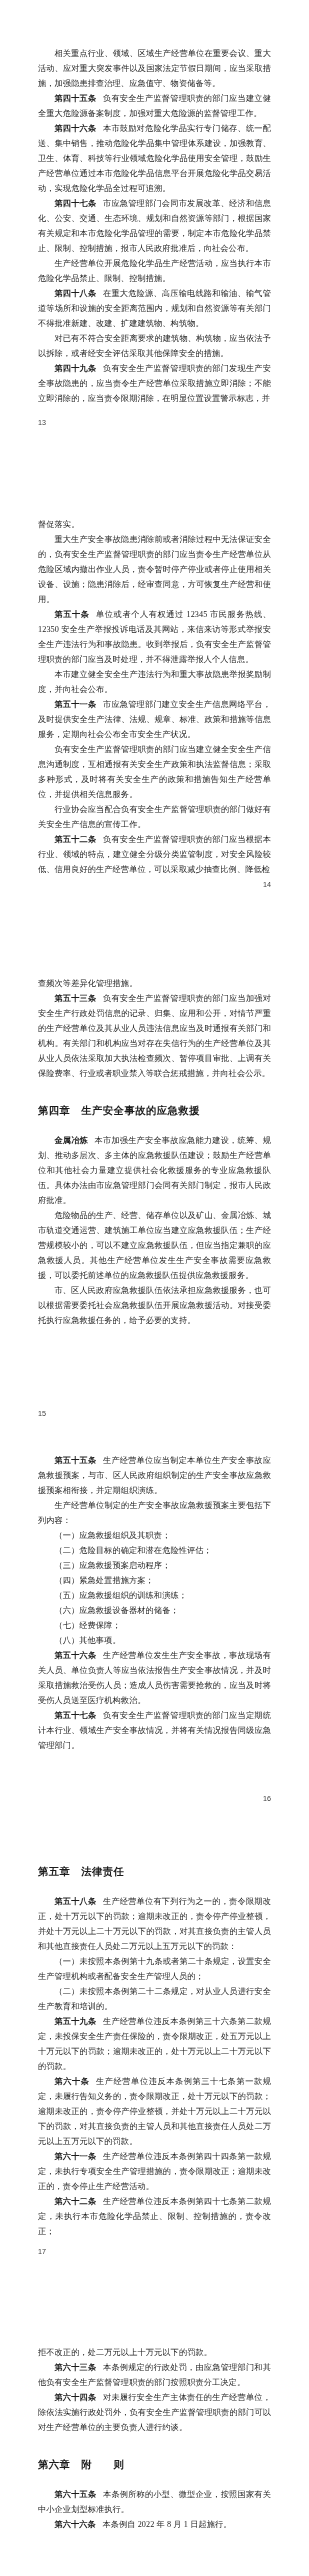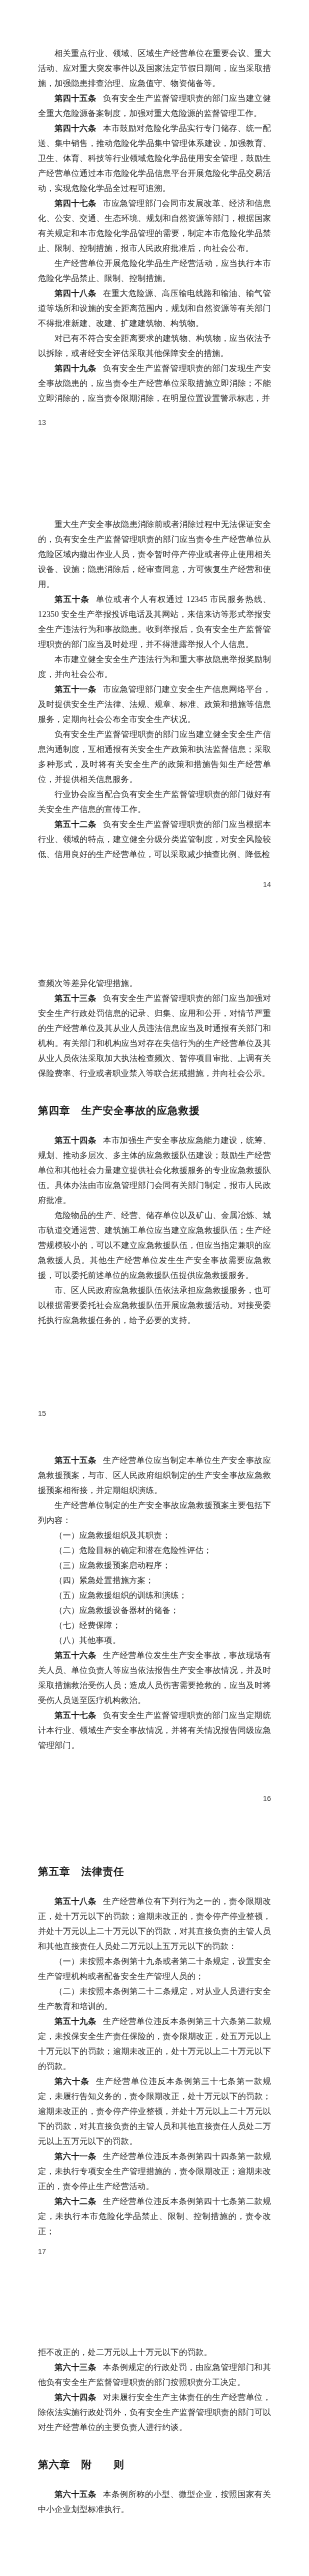--- a/index.html
+++ b/index.html
@@ -58,35 +58,36 @@
   <p class="para"><b class="lab">第四十六条</b><span>本市鼓励对危险化学品实行专门储存、统一配送、集中销售，推动危险化学品集中管理体系建设，加强教育、卫生、体育、科技等行业领域危险化学品使用安全管理，鼓励生产经营单位通过本市危险化学品信息平台开展危险化学品交易活动，实现危险化学品全过程可追溯。</span></p>
   <p class="para"><b class="lab">第四十七条</b><span>市应急管理部门会同市发展改革、经济和信息化、公安、交通、生态环境、规划和自然资源等部门，根据国家有关规定和本市危险化学品管理的需要，制定本市危险化学品禁止、限制、控制措施，报市人民政府批准后，向社会公布。</span></p>
   <p class="para"><span>生产经营单位开展危险化学品生产经营活动，应当执行本市危险化学品禁止、限制、控制措施。</span></p>
   <p class="para"><b class="lab">第四十八条</b><span>在重大危险源、高压输电线路和输油、输气管道等场所和设施的安全距离范围内，规划和自然资源等有关部门不得批准新建、改建、扩建建筑物、构筑物。</span></p>
   <p class="para"><span>对已有不符合安全距离要求的建筑物、构筑物，应当依法予以拆除，或者经安全评估采取其他保障安全的措施。</span></p>
   <p class="para"><b class="lab">第四十九条</b><span>负有安全生产监督管理职责的部门发现生产安全事故隐患的，应当责令生产经营单位采取措施立即消除；不能立即消除的，应当责令限期消除，在明显位置设置警示标志，并</span></p>
 </div>
 <div class="pagenum right pn13">13</div>
 
 <div class="page pg14">
+  <p class="para cont"><span>督促落实。</span></p>
   <p class="para"><span>重大生产安全事故隐患消除前或者消除过程中无法保证安全的，负有安全生产监督管理职责的部门应当责令生产经营单位从危险区域内撤出作业人员，责令暂时停产停业或者停止使用相关设备、设施；隐患消除后，经审查同意，方可恢复生产经营和使用。</span></p>
   <p class="para"><b class="lab">第五十条</b><span>单位或者个人有权通过 12345 市民服务热线、12350 安全生产举报投诉电话及其网站，来信来访等形式举报安全生产违法行为和事故隐患。收到举报后，负有安全生产监督管理职责的部门应当及时处理，并不得泄露举报人个人信息。</span></p>
   <p class="para"><span>本市建立健全安全生产违法行为和重大事故隐患举报奖励制度，并向社会公布。</span></p>
   <p class="para"><b class="lab">第五十一条</b><span>市应急管理部门建立安全生产信息网络平台，及时提供安全生产法律、法规、规章、标准、政策和措施等信息服务，定期向社会公布全市安全生产状况。</span></p>
   <p class="para"><span>负有安全生产监督管理职责的部门应当建立健全安全生产信息沟通制度，互相通报有关安全生产政策和执法监督信息；采取多种形式，及时将有关安全生产的政策和措施告知生产经营单位，并提供相关信息服务。</span></p>
   <p class="para"><span>行业协会应当配合负有安全生产监督管理职责的部门做好有关安全生产信息的宣传工作。</span></p>
   <p class="para"><b class="lab">第五十二条</b><span>负有安全生产监督管理职责的部门应当根据本行业、领域的特点，建立健全分级分类监管制度，对安全风险较低、信用良好的生产经营单位，可以采取减少抽查比例、降低检</span></p>
 </div>
 <div class="pagenum left pn14">14</div>
 
 <div class="page pg15">
   <p class="para cont"><span>查频次等差异化管理措施。</span></p>
   <p class="para"><b class="lab">第五十三条</b><span>负有安全生产监督管理职责的部门应当加强对安全生产行政处罚信息的记录、归集、应用和公开，对情节严重的生产经营单位及其从业人员违法信息应当及时通报有关部门和机构。有关部门和机构应当对存在失信行为的生产经营单位及其从业人员依法采取加大执法检查频次、暂停项目审批、上调有关保险费率、行业或者职业禁入等联合惩戒措施，并向社会公示。</span></p>
   <h2 class="chapter">第四章　生产安全事故的应急救援</h2>
-  <p class="para"><b class="lab">第五十四条</b><span>本市加强生产安全事故应急能力建设，统筹、规划、推动多层次、多主体的应急救援队伍建设；鼓励生产经营单位和其他社会力量建立提供社会化救援服务的专业应急救援队伍。具体办法由市应急管理部门会同有关部门制定，报市人民政府批准。</span></p>
+  <p class="para"><b class="lab">金属冶炼</b><span>本市加强生产安全事故应急能力建设，统筹、规划、推动多层次、多主体的应急救援队伍建设；鼓励生产经营单位和其他社会力量建立提供社会化救援服务的专业应急救援队伍。具体办法由市应急管理部门会同有关部门制定，报市人民政府批准。</span></p>
   <p class="para"><span>危险物品的生产、经营、储存单位以及矿山、金属冶炼、城市轨道交通运营、建筑施工单位应当建立应急救援队伍；生产经营规模较小的，可以不建立应急救援队伍，但应当指定兼职的应急救援人员。其他生产经营单位发生生产安全事故需要应急救援，可以委托前述单位的应急救援队伍提供应急救援服务。</span></p>
   <p class="para"><span>市、区人民政府应急救援队伍依法承担应急救援服务，也可以根据需要委托社会应急救援队伍开展应急救援活动。对接受委托执行应急救援任务的，给予必要的支持。</span></p>
 </div>
 <div class="pagenum right pn15">15</div>
 
 <div class="page pg16">
   <p class="para"><b class="lab">第五十五条</b><span>生产经营单位应当制定本单位生产安全事故应急救援预案，与市、区人民政府组织制定的生产安全事故应急救援预案相衔接，并定期组织演练。</span></p>
   <p class="para"><span>生产经营单位制定的生产安全事故应急救援预案主要包括下列内容：</span></p>
   <p class="para"><span>（一）应急救援组织及其职责；</span></p>
   <p class="para"><span>（二）危险目标的确定和潜在危险性评估；</span></p>
@@ -112,14 +113,15 @@
   <p class="para"><b class="lab">第六十二条</b><span>生产经营单位违反本条例第四十七条第二款规定，未执行本市危险化学品禁止、限制、控制措施的，责令改正；</span></p>
 </div>
 <div class="pagenum right pn17">17</div>
 
 <div class="page pg18">
   <p class="para cont"><span>拒不改正的，处二万元以上十万元以下的罚款。</span></p>
   <p class="para"><b class="lab">第六十三条</b><span>本条例规定的行政处罚，由应急管理部门和其他负有安全生产监督管理职责的部门按照职责分工决定。</span></p>
   <p class="para"><b class="lab">第六十四条</b><span>对未履行安全生产主体责任的生产经营单位，除依法实施行政处罚外，负有安全生产监督管理职责的部门可以对生产经营单位的主要负责人进行约谈。</span></p>
   <h2 class="chapter">第六章　附　　则</h2>
   <p class="para"><b class="lab">第六十五条</b><span>本条例所称的小型、微型企业，按照国家有关中小企业划型标准执行。</span></p>
+  <p class="para"><b class="lab">第六十六条</b><span>本条例自 2022 年 8 月 1 日起施行。</span></p>
 </div>
 
 
 </body></html>

